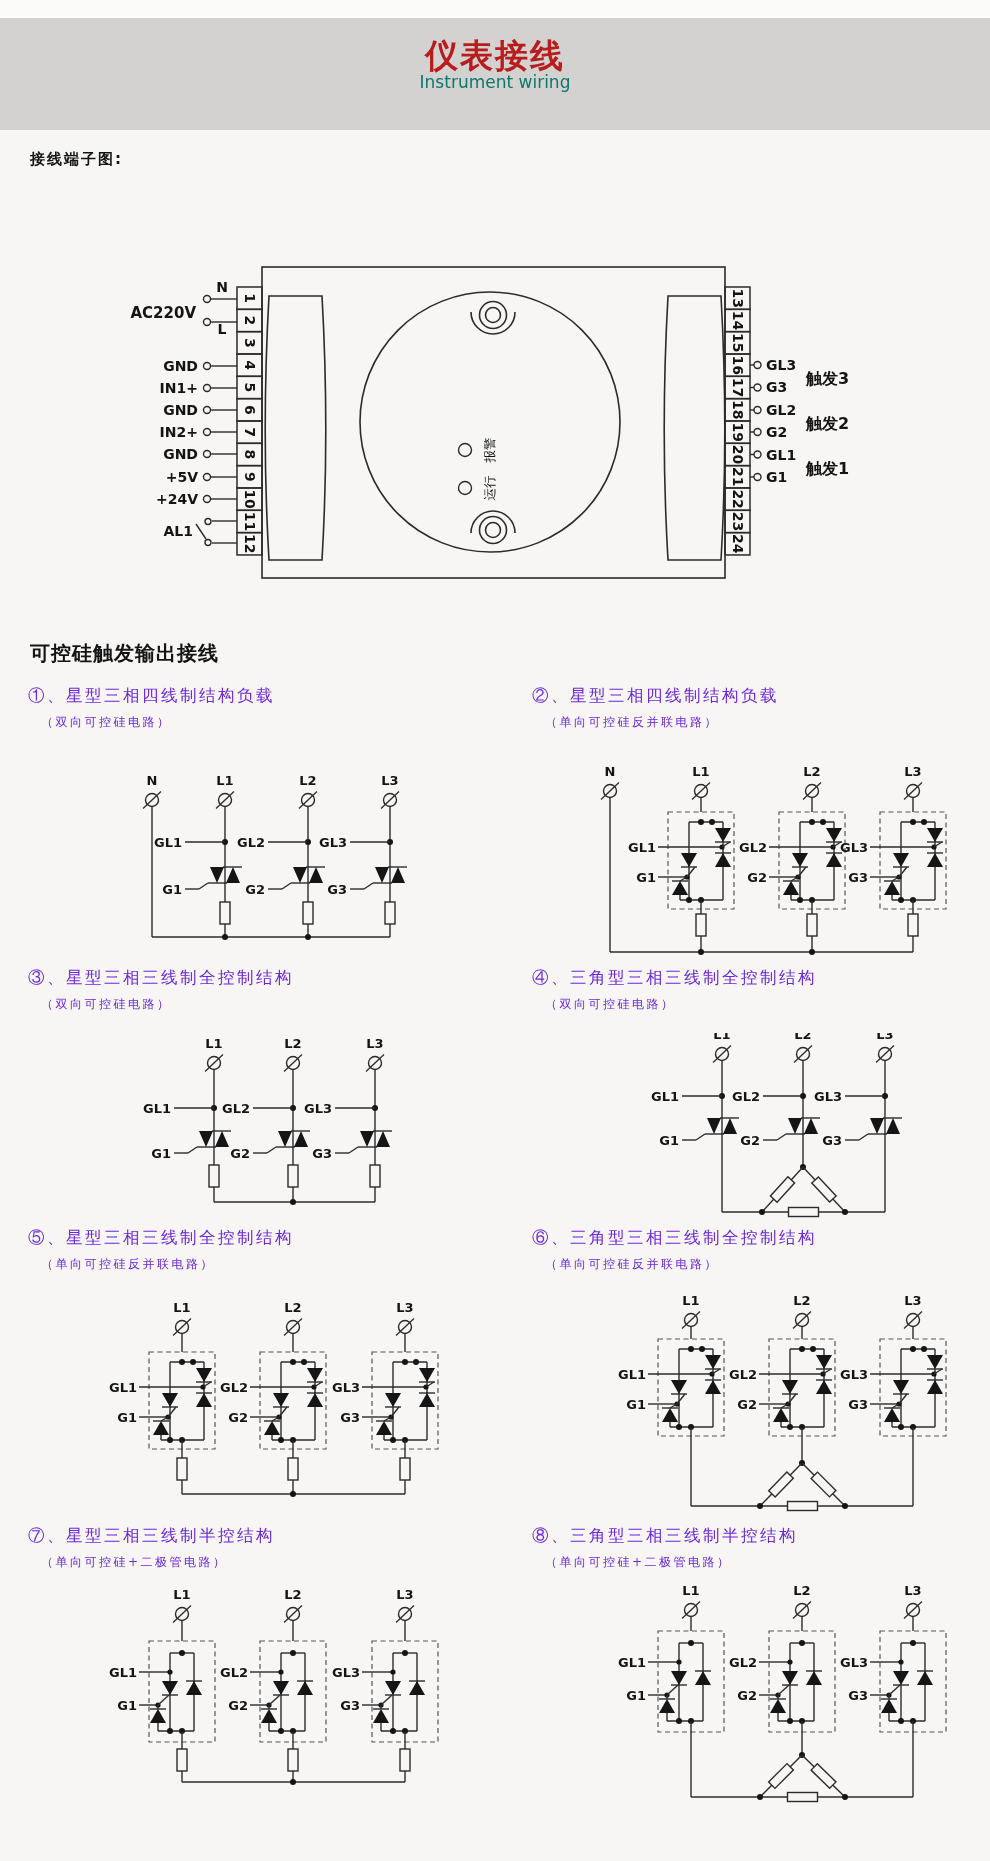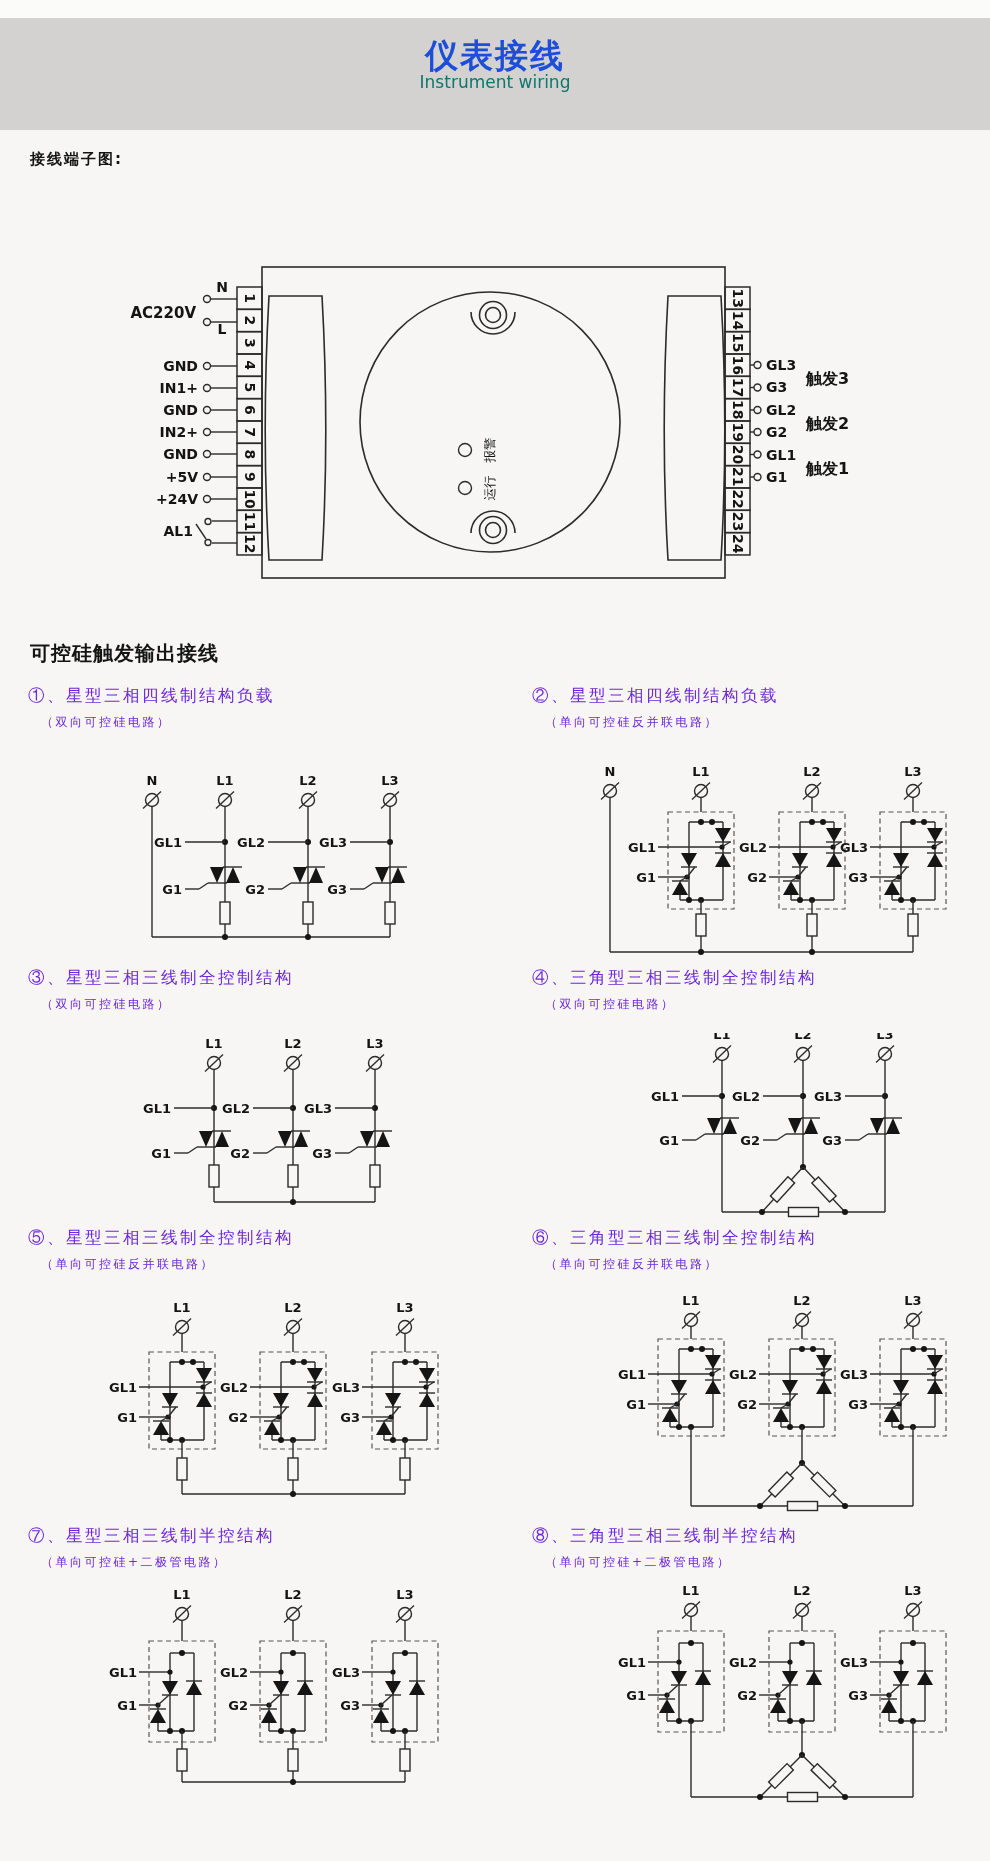--- a/index.html
+++ b/index.html
@@ -1,20 +1,20 @@
 <!DOCTYPE html>
 <html><head>
 <meta charset="utf-8">
 <style>
   html,body{margin:0;padding:0;background:#f7f6f4;}
   .canvas{position:relative;width:990px;height:1861px;background:#f7f6f4;overflow:hidden;
           font-family:"DejaVu Sans","Liberation Sans",sans-serif;color:#141414;}
   .topstrip{position:absolute;left:0;top:0;width:990px;height:18px;background:#fbfbfa;}
   .band{position:absolute;left:0;top:18px;width:990px;height:112px;background:#d3d2d0;text-align:center;}
-  .band h1{margin:18px 0 0;font-size:33px;line-height:1.2;font-weight:bold;letter-spacing:2px;color:#1d4ed8;}
+  .band h1{margin:18px 0 0;font-size:33px;line-height:1.2;font-weight:bold;letter-spacing:2px;color:#b91c1c;}
   .band .sub{margin-top:-4px;font-size:17px;color:#0f766e;}
   .h2a{position:absolute;left:30px;top:150px;font-size:15px;font-weight:bold;letter-spacing:2px;}
   .h2b{position:absolute;left:30px;top:640px;font-size:20px;font-weight:bold;letter-spacing:1px;}
   .c-head{position:absolute;width:480px;font-family:"DejaVu Serif","Liberation Serif",serif;
           font-size:16.5px;letter-spacing:2.5px;line-height:27px;color:#6d28d9;}
   .c-head .l2{display:block;padding-left:13px;font-size:12px;}
   svg{position:absolute;}
   #terminal-svg .dev{fill:none;stroke:#2b2b2b;stroke-width:1.6;}
   #terminal-svg .st{stroke:#2b2b2b;stroke-width:1.4;}
   #terminal-svg .oc{fill:none;stroke:#2b2b2b;stroke-width:1.4;}

